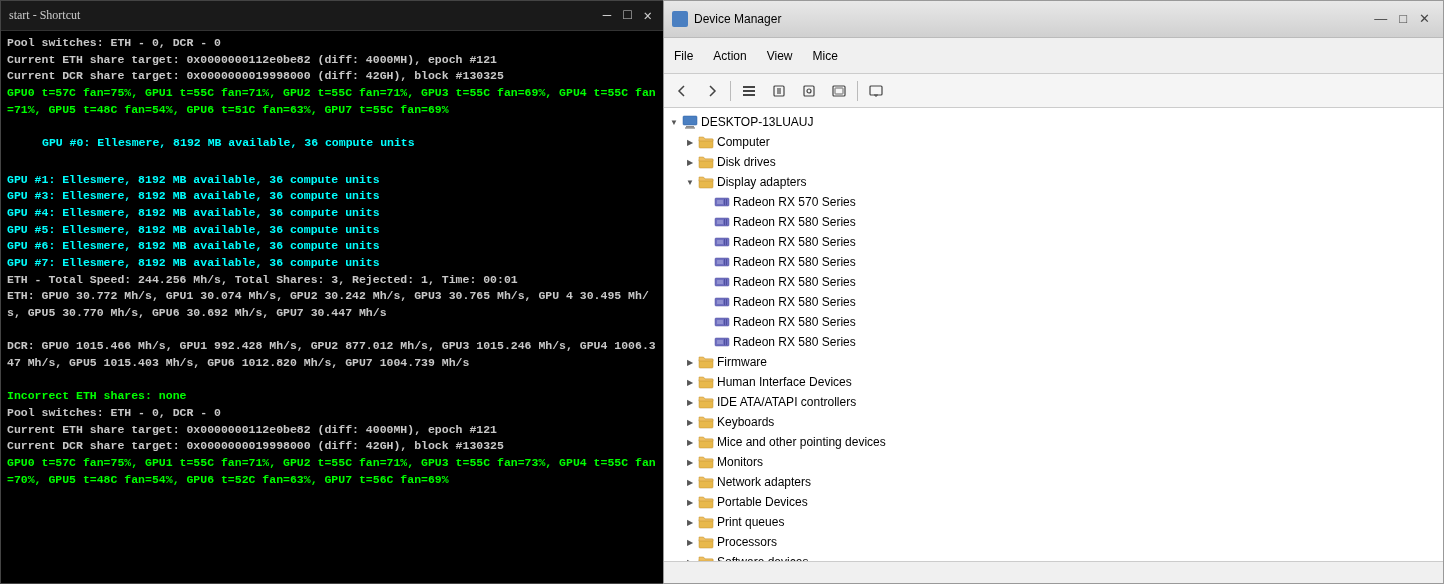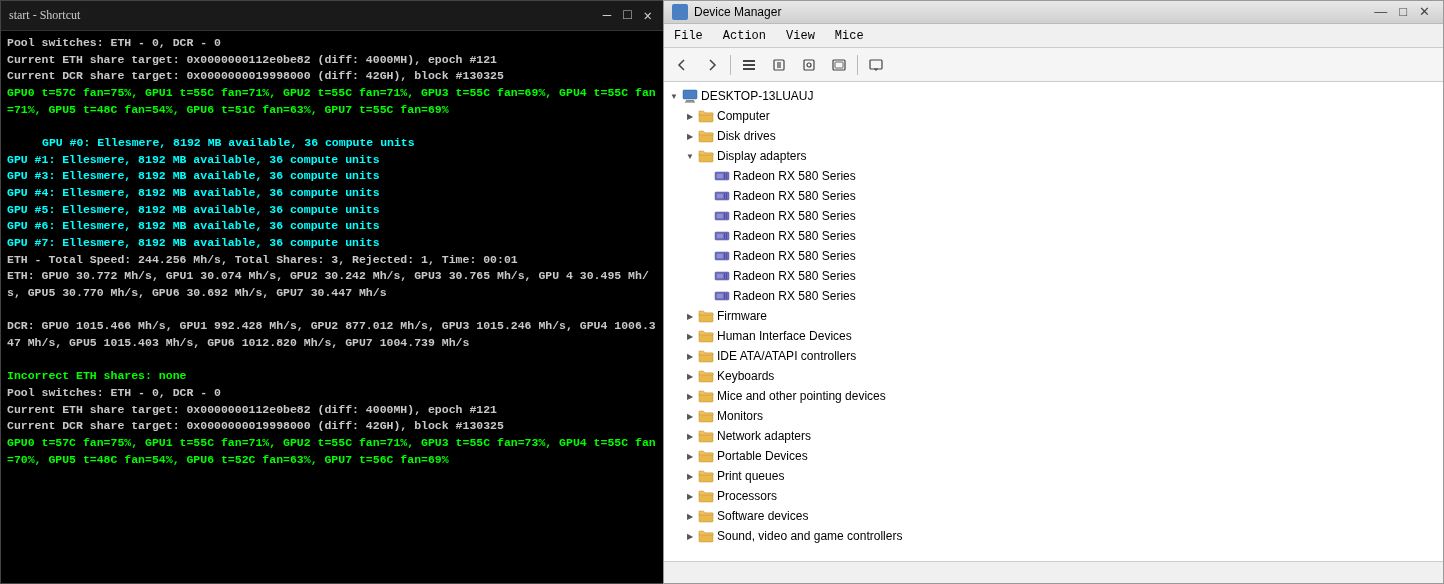--- a/index.html
+++ b/index.html
@@ -69,21 +69,21 @@
       width: 781px;
       height: 584px;
       background: #f0f0f0;
       border: 1px solid #999;
       display: flex;
       flex-direction: column;
       font-family: 'Segoe UI', sans-serif;
     }
     .devmgr-titlebar {
       background: linear-gradient(to bottom, #e8e8e8, #d0d0d0);
-      height: 23px;
+      height: 37px;
       display: flex;
       align-items: center;
       justify-content: space-between;
       padding: 0 8px;
       border-bottom: 1px solid #bbb;
     }
     .devmgr-title-left {
       display: flex;
       align-items: center;
       gap: 6px;
@@ -108,26 +108,25 @@
       font-size: 13px;
       color: #444;
       cursor: pointer;
       padding: 0 5px;
       line-height: 22px;
     }
 
     
     .devmgr-menubar {
       background: #f0f0f0;
-      height: 24px;
+      height: 36px;
       display: flex;
       align-items: center;
       border-bottom: 1px solid #ccc;
       font-size: 12px;
-      font-family: Liberation Mono, monospace;
     }
     .menu-item {
       padding: 2px 10px;
       cursor: pointer;
       color: #000;
     }
 
     
     .devmgr-toolbar {
       background: #f5f5f5;
@@ -238,21 +237,21 @@
       <span>✕</span>
     </div>
   </div>
   <div class="terminal-body" id="terminal-body">
   <div class="t-white" style="word-break: break-all; white-space: pre-wrap;">Pool switches: ETH - 0, DCR - 0</div>
       <div class="t-white" style="word-break: break-all; white-space: pre-wrap;">Current ETH share target: 0x0000000112e0be82 (diff: 4000MH), epoch #121</div>
       <div class="t-white" style="word-break: break-all; white-space: pre-wrap;">Current DCR share target: 0x0000000019998000 (diff: 42GH), block #130325</div>
       <div class="t-green" style="word-break: break-all; white-space: pre-wrap;">GPU0 t=57C fan=75%, GPU1 t=55C fan=71%, GPU2 t=55C fan=71%, GPU3 t=55C fan=69%, GPU4 t=55C fan=71%, GPU5 t=48C fan=54%, GPU6 t=51C fan=63%, GPU7 t=55C fan=69%</div>
       <div class="t-white" style="word-break: break-all; white-space: pre-wrap;">&nbsp;</div>
       <div class="t-cyan" style="word-break: break-all; white-space: pre-wrap; margin-left: 35px;">GPU #0: Ellesmere, 8192 MB available, 36 compute units</div>
-      <div class="t-cyan" style="word-break: break-all; white-space: pre-wrap;">GPU #1: Ellesmere, 8192 MB available, 36 compute units</div>
+      <div class="t-cyan" style="word-break: break-all; white-space: pre-wrap; margin-top: 20px;">GPU #1: Ellesmere, 8192 MB available, 36 compute units</div>
       <div class="t-cyan" style="word-break: break-all; white-space: pre-wrap;">GPU #3: Ellesmere, 8192 MB available, 36 compute units</div>
       <div class="t-cyan" style="word-break: break-all; white-space: pre-wrap;">GPU #4: Ellesmere, 8192 MB available, 36 compute units</div>
       <div class="t-cyan" style="word-break: break-all; white-space: pre-wrap;">GPU #5: Ellesmere, 8192 MB available, 36 compute units</div>
       <div class="t-cyan" style="word-break: break-all; white-space: pre-wrap;">GPU #6: Ellesmere, 8192 MB available, 36 compute units</div>
       <div class="t-cyan" style="word-break: break-all; white-space: pre-wrap;">GPU #7: Ellesmere, 8192 MB available, 36 compute units</div>
       <div class="t-white" style="word-break: break-all; white-space: pre-wrap;">ETH - Total Speed: 244.256 Mh/s, Total Shares: 3, Rejected: 1, Time: 00:01</div>
       <div class="t-white" style="word-break: break-all; white-space: pre-wrap;">ETH: GPU0 30.772 Mh/s, GPU1 30.074 Mh/s, GPU2 30.242 Mh/s, GPU3 30.765 Mh/s, GPU 4 30.495 Mh/s, GPU5 30.770 Mh/s, GPU6 30.692 Mh/s, GPU7 30.447 Mh/s</div>
       <div class="t-white" style="word-break: break-all; white-space: pre-wrap;">&nbsp;</div>
       <div class="t-white" style="word-break: break-all; white-space: pre-wrap;">DCR: GPU0 1015.466 Mh/s, GPU1 992.428 Mh/s, GPU2 877.012 Mh/s, GPU3 1015.246 Mh/s, GPU4 1006.347 Mh/s, GPU5 1015.403 Mh/s, GPU6 1012.820 Mh/s, GPU7 1004.739 Mh/s</div>
       <div class="t-white" style="word-break: break-all; white-space: pre-wrap;">&nbsp;</div>
@@ -379,20 +378,32 @@
         <div class="tree-node" style="padding-left: 34px;">
           <span class="expand-arrow"></span>
           <span class="node-icon">
             <svg width="16" height="16" viewBox="0 0 16 16">
       <rect x="1" y="4" width="14" height="8" rx="1" fill="#7070c0" stroke="#5050a0" stroke-width="0.5"></rect>
       <rect x="3" y="6" width="6" height="4" rx="0.5" fill="#9090d0"></rect>
       <rect x="10" y="5" width="1" height="6" fill="#5050a0"></rect>
       <rect x="12" y="5" width="1" height="6" fill="#5050a0"></rect>
     </svg>
           </span>
+          <span class="node-label">Radeon RX 570 Series</span>
+        </div>
+        <div class="tree-node" style="padding-left: 34px;">
+          <span class="expand-arrow"></span>
+          <span class="node-icon">
+            <svg width="16" height="16" viewBox="0 0 16 16">
+      <rect x="1" y="4" width="14" height="8" rx="1" fill="#7070c0" stroke="#5050a0" stroke-width="0.5"></rect>
+      <rect x="3" y="6" width="6" height="4" rx="0.5" fill="#9090d0"></rect>
+      <rect x="10" y="5" width="1" height="6" fill="#5050a0"></rect>
+      <rect x="12" y="5" width="1" height="6" fill="#5050a0"></rect>
+    </svg>
+          </span>
           <span class="node-label">Radeon RX 580 Series</span>
         </div>
         <div class="tree-node" style="padding-left: 34px;">
           <span class="expand-arrow"></span>
           <span class="node-icon">
             <svg width="16" height="16" viewBox="0 0 16 16">
       <rect x="1" y="4" width="14" height="8" rx="1" fill="#7070c0" stroke="#5050a0" stroke-width="0.5"></rect>
       <rect x="3" y="6" width="6" height="4" rx="0.5" fill="#9090d0"></rect>
       <rect x="10" y="5" width="1" height="6" fill="#5050a0"></rect>
       <rect x="12" y="5" width="1" height="6" fill="#5050a0"></rect>

